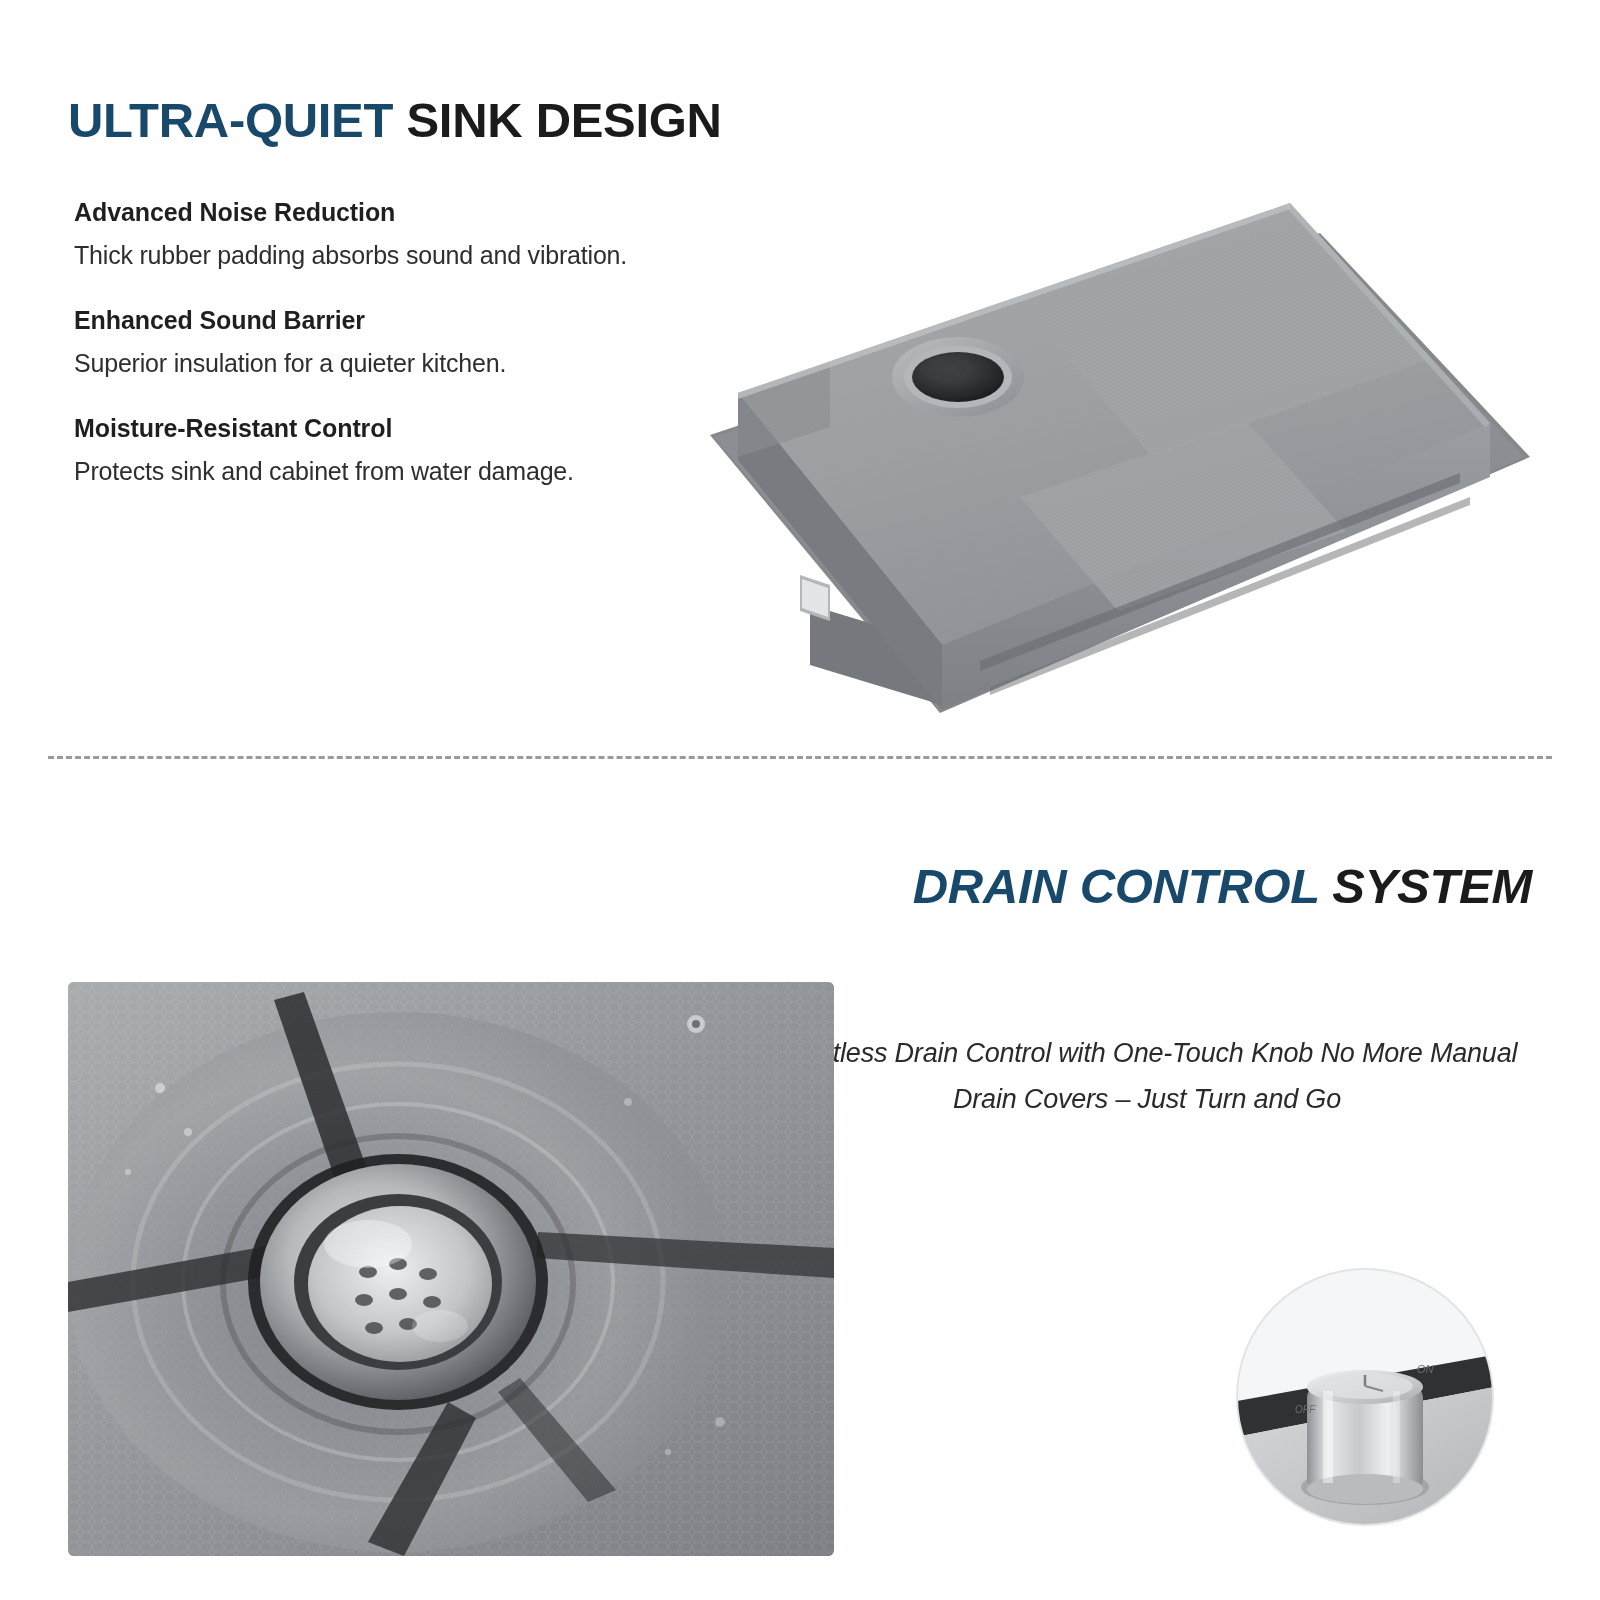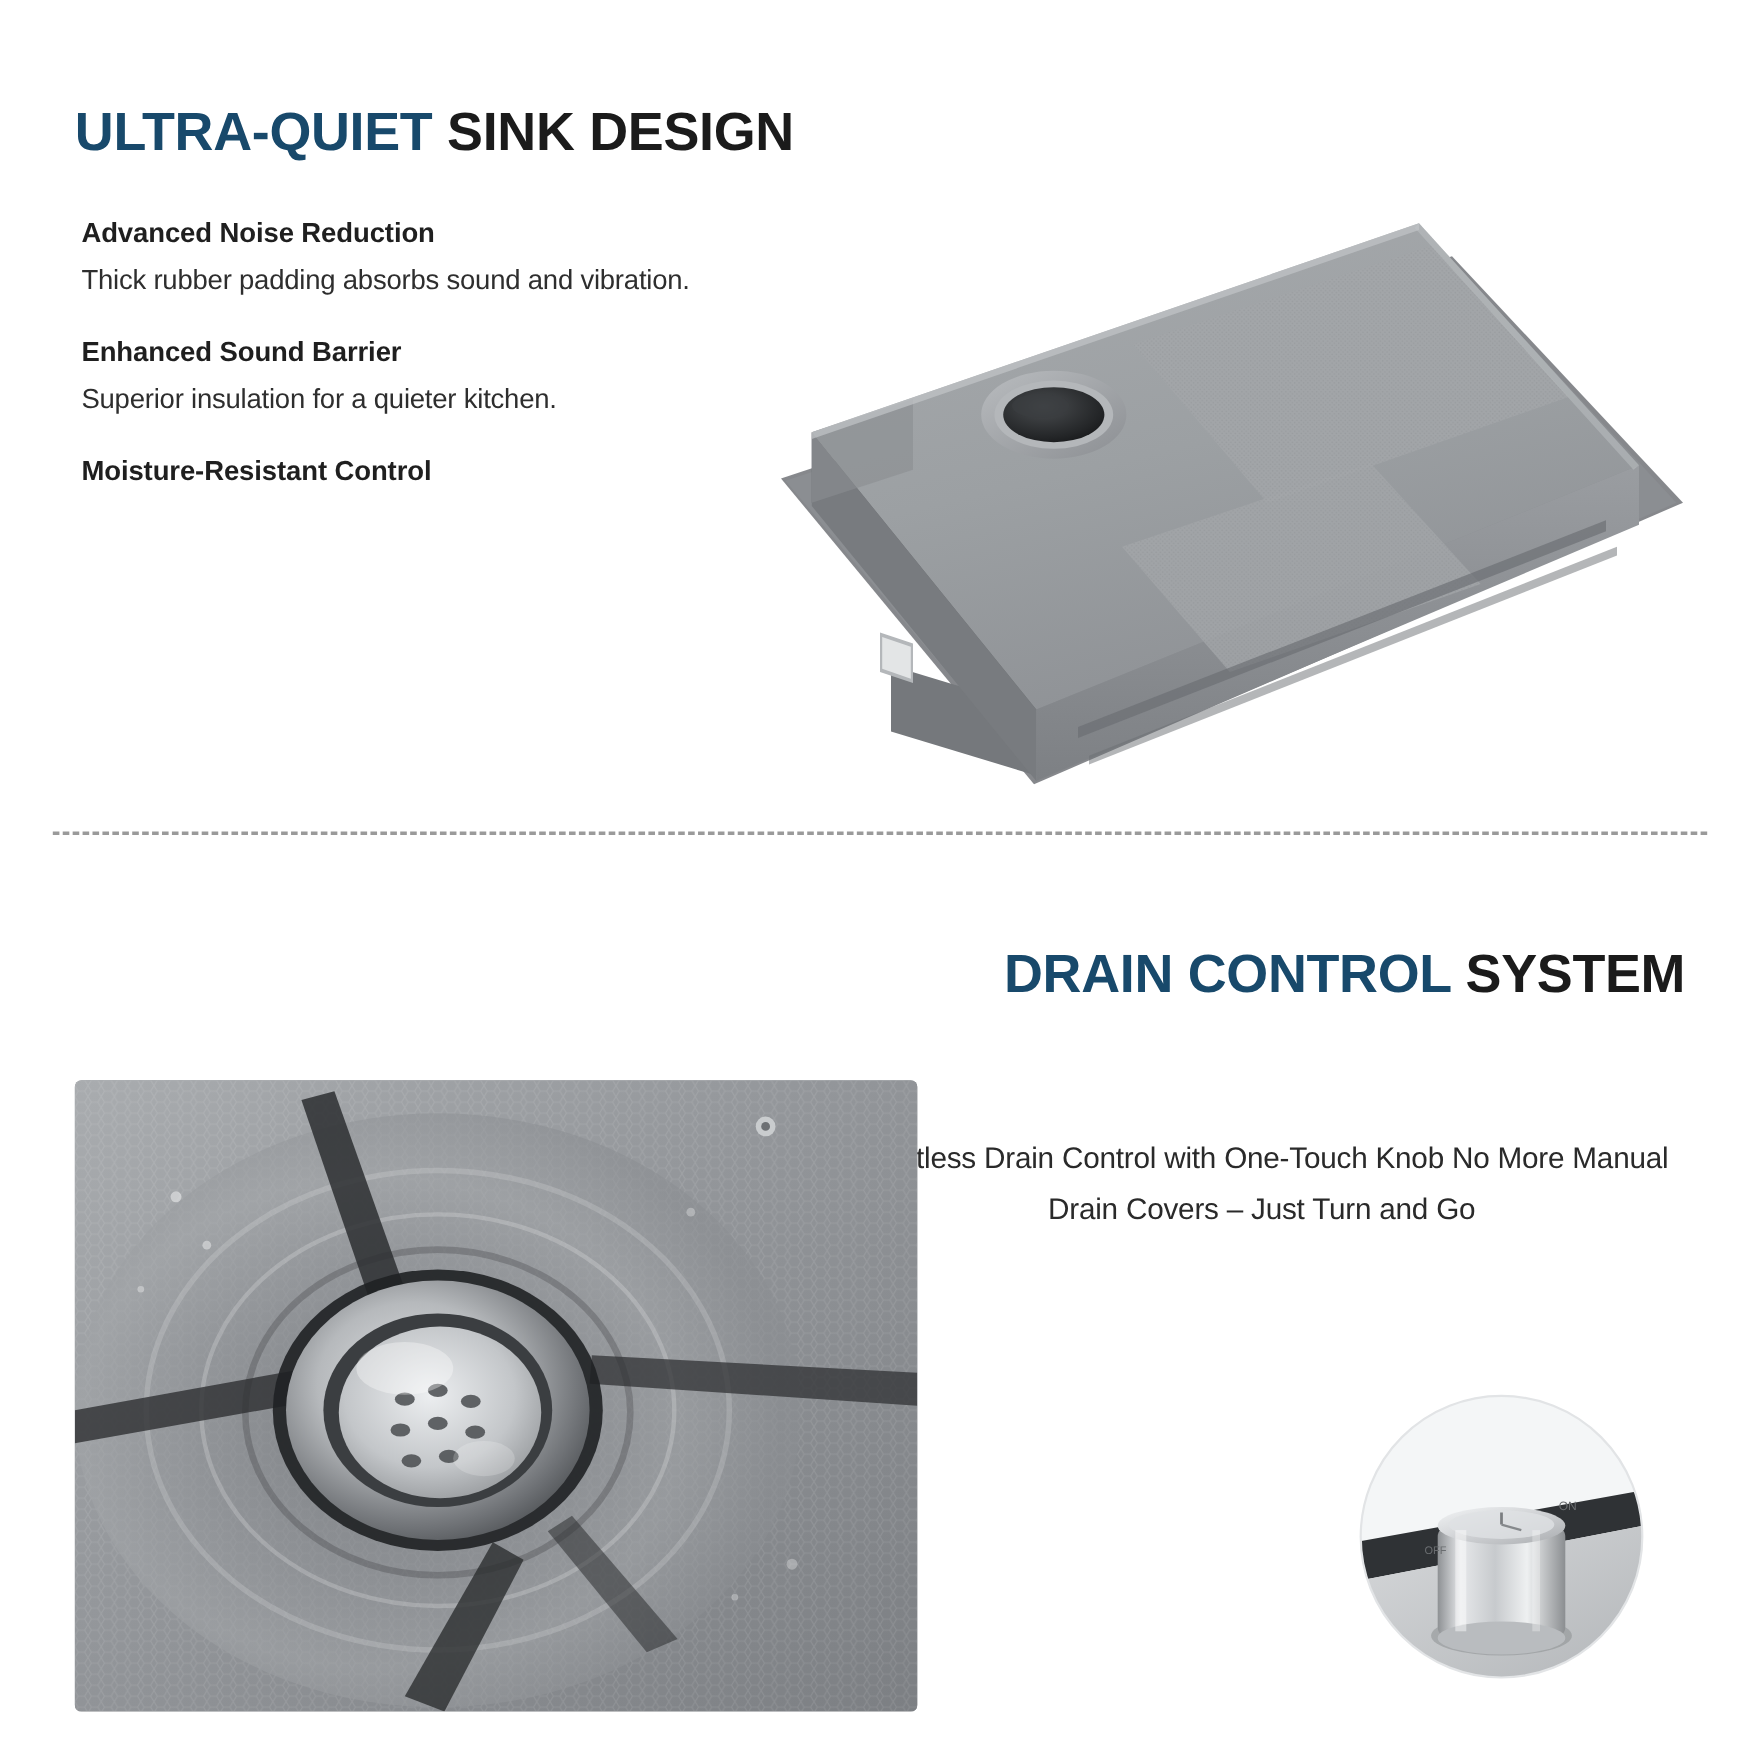--- a/index.html
+++ b/index.html
@@ -77,20 +77,21 @@
     height: 0;
     border-top: 3px dashed #9a9a9a;
   }
 
   
   .section-bottom {
     position: absolute;
     left: 0; top: 790px;
     width: 1600px;
     height: 810px;
+    font-style: italic;
   }
   .headline2 {
     position: absolute;
     right: 68px;
     top: 65px;
     width: 900px;
     text-align: right;
     font-size: 49px;
     font-weight: 700;
     letter-spacing: -0.3px;
@@ -149,20 +150,21 @@
       <div class="feature">
         <div class="feature-title">Advanced Noise Reduction</div>
         <div class="feature-desc">Thick rubber padding absorbs sound and vibration.</div>
       </div>
       <div class="feature">
         <div class="feature-title">Enhanced Sound Barrier</div>
         <div class="feature-desc">Superior insulation for a quieter kitchen.</div>
       </div>
       <div class="feature">
         <div class="feature-title">Moisture-Resistant Control</div>
+        <div class="feature-desc">Protects sink and cabinet from water damage.</div>
       </div>
     </div>
 
     <div class="sink-art">
       <svg class="sink-svg" viewBox="0 0 860 640" xmlns="http://www.w3.org/2000/svg">
         <defs>
           <linearGradient id="topFace" x1="0" y1="0" x2="0.4" y2="1">
             <stop offset="0%" stop-color="#a7aaad"></stop>
             <stop offset="55%" stop-color="#9ca0a3"></stop>
             <stop offset="100%" stop-color="#8f9296"></stop>

